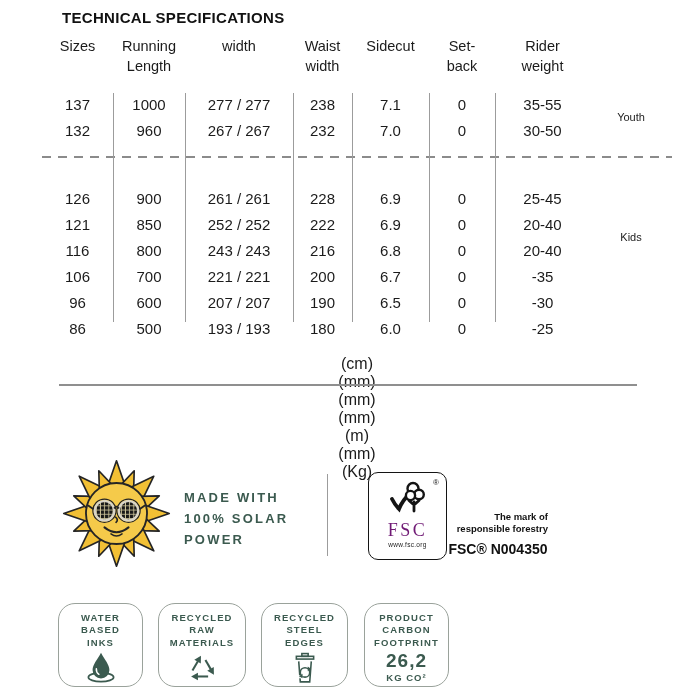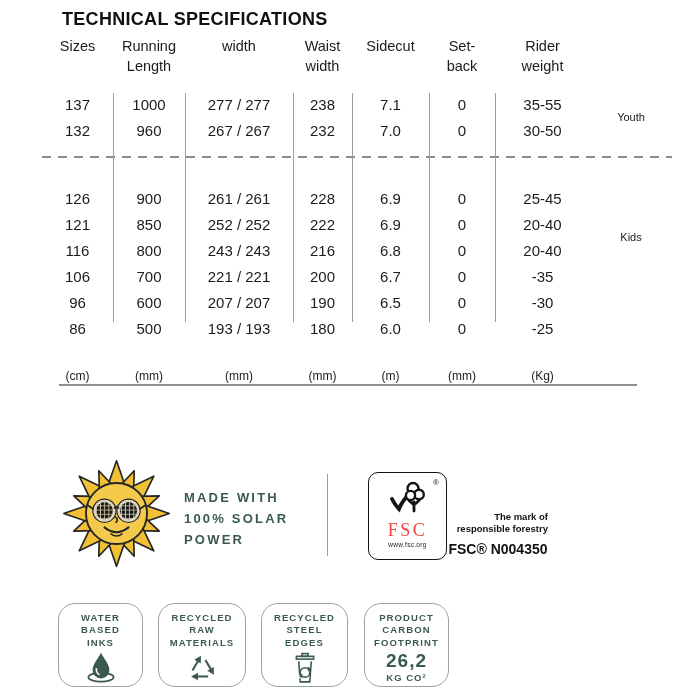--- a/index.html
+++ b/index.html
@@ -2,60 +2,60 @@
 <html><head>
 <meta charset="utf-8">
 <style>
   * { margin:0; padding:0; box-sizing:border-box; }
   html,body { background:#ffffff; }
   .page {
     position:relative; width:700px; height:700px; background:#fff;
     font-family:"Liberation Sans","DejaVu Sans",sans-serif; color:#1b1b1b; overflow:hidden;
   }
   .section-title {
-    position:absolute; left:62px; font-size:18px; font-weight:bold;
+    position:absolute; left:62px; font-size:15px; font-weight:bold;
     letter-spacing:.3px; color:#111;
   }
   #tech-title { top:9px; }
   #resp-title { top:414px; }
 
   
   .spec-table { position:absolute; left:42px; top:36px; width:630px; font-size:15px; }
   .thead { display:flex; height:55px; font-size:14.5px; line-height:1.4; text-align:center; }
   .thead .hc span { display:block; }
   .trow { display:flex; height:26px; align-items:center; text-align:center; }
   .c, .hc { flex:none; }
   .c1{width:71px}.c2{width:72px}.c3{width:108px}.c4{width:59px}
   .c5{width:77px}.c6{width:66px}.c7{width:95px}
   .trow .c1 { font-weight:normal; }
   .dashrow { height:29px; }
   .dashrow .dash {
     height:2px; margin-top:13px; width:630px;
     background-image:repeating-linear-gradient(90deg,#8b8b8b 0 9px,transparent 9px 16px);
   }
-  .units { display:flex; height:26px; align-items:center; text-align:center; margin-top:22px; font-size:12px; }
+  .units { display:flex; height:26px; align-items:center; text-align:center; margin-top:14px; font-size:16px;flex-direction:column; }
   .vline { position:absolute; top:93px; width:1px; height:229px; background:#9c9c9c; }
   .group-label { position:absolute; width:82px; left:548px; display:flex; align-items:center; justify-content:center; font-size:11px; }
   .group-youth { top:55px; height:52px; }
   .group-kids  { top:136px; height:130px; }
 
   .hr-sep { position:absolute; left:59px; top:384px; width:578px; height:2px; background:#8f8f8f; }
 
   
   .green { color:#3b5a4f; }
   .sun-wrap { position:absolute; left:61px; top:458px; width:111px; height:111px; }
   .solar-text { position:absolute; left:184px; top:488px; font-weight:bold; font-size:13px; line-height:1.6; letter-spacing:2.2px; }
   .v-divider { position:absolute; left:327px; top:474px; width:1px; height:82px; background:#9c9c9c; }
 
   .fsc-box {
     position:absolute; left:368px; top:472px; width:79px; height:88px;
     border:1.6px solid #141414; border-radius:10px; text-align:center; padding-top:5px;
   }
   .fsc-reg { position:absolute; right:7px; top:5px; font-size:8px; color:#141414; }
-  .fsc-acronym { font-family:"Liberation Serif","DejaVu Serif",serif; font-size:18px; letter-spacing:2.5px; color:#ef4444; margin-top:-2px; }
+  .fsc-acronym { font-family:"Liberation Serif","DejaVu Serif",serif; font-size:18px; letter-spacing:2.5px; color:#701a75; margin-top:-2px; }
   .fsc-url { font-size:6.5px; color:#242424; letter-spacing:.3px; }
   .fsc-text { position:absolute; left:448px; top:511px; width:100px; text-align:right; font-size:9.5px; font-weight:bold; line-height:1.3; color:#111; }
   .fsc-license { position:absolute; left:448px; top:541px; width:100px; text-align:center; font-size:14px; font-weight:bold; color:#111; }
 
   
   .badge {
     position:absolute; top:603px; height:84px; background:#fff;
     border:1.5px solid #9aa29b; border-radius:17px; text-align:center; padding-top:8px;
   }
   .badge-1 { left:58px;  width:85px; }

